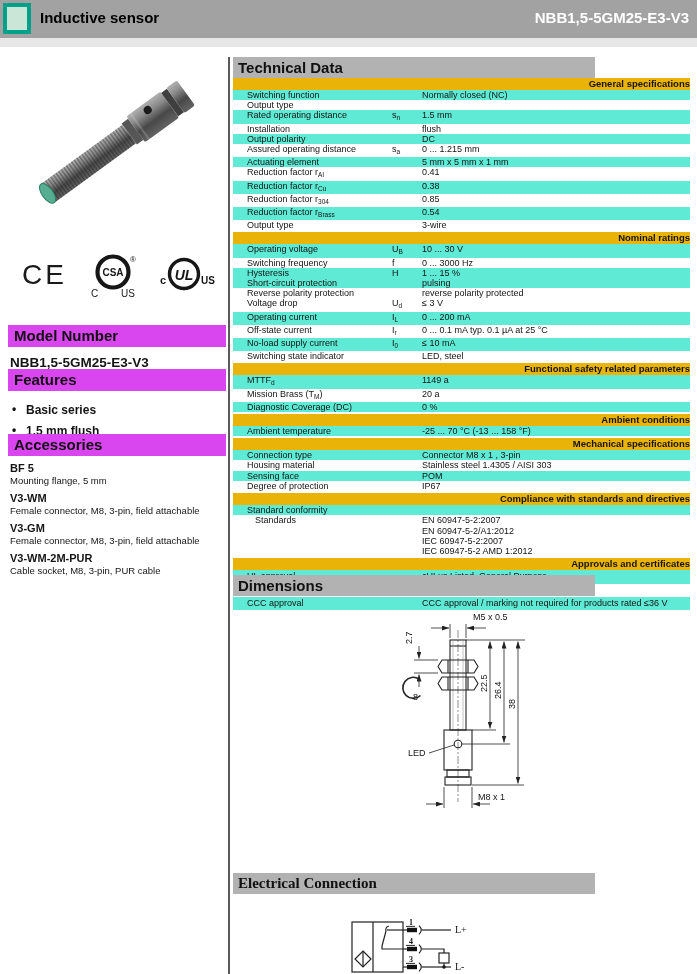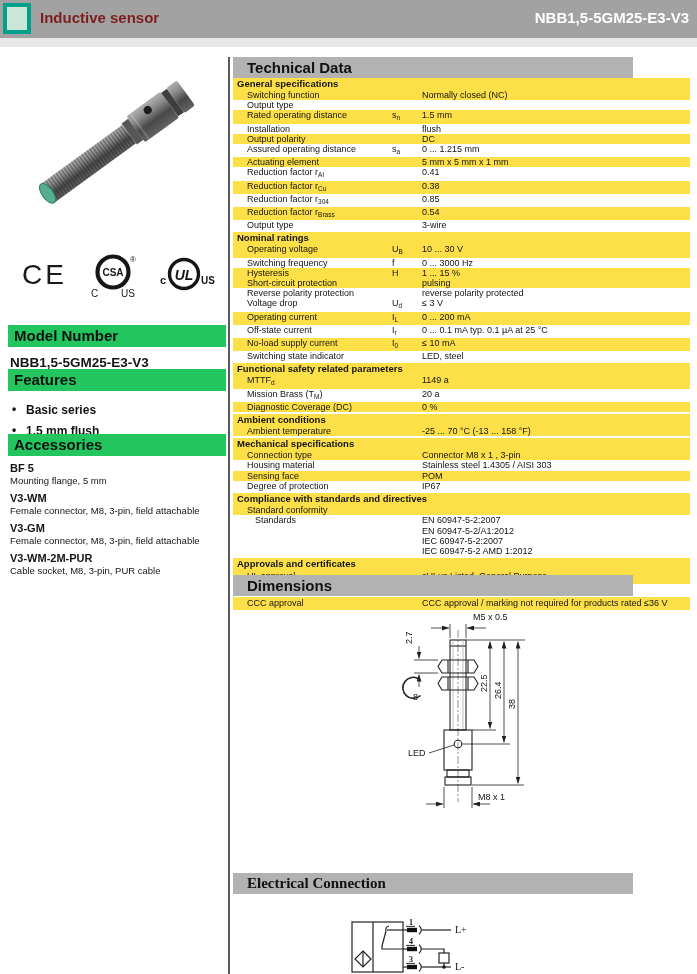--- a/index.html
+++ b/index.html
@@ -2,51 +2,51 @@
 <html><head>
 <meta charset="utf-8">
 <style>
   * { margin:0; padding:0; box-sizing:border-box; }
   body { background:#ffffff; font-family:"Liberation Sans","DejaVu Sans",sans-serif; color:#141414; }
   .page { position:relative; width:697px; height:974px; background:#ffffff; overflow:hidden; }
 
   
   .topbar { position:absolute; left:0; top:0; width:697px; height:38px; background:#a2a2a2; }
   .logo { position:absolute; left:3px; top:3px; width:28px; height:31px; background:#c9e6d6; border:4px solid #00a08b; }
-  .topbar-title { position:absolute; left:40px; top:9px; font-size:15px; font-weight:bold; color:#7f1d1d; }
+  .topbar-title { position:absolute; left:40px; top:9px; font-size:15px; font-weight:bold; color:#000000; }
   .topbar-part { position:absolute; right:8px; top:9px; font-size:15px; font-weight:bold; color:#ffffff; }
   .substrip { position:absolute; left:0; top:38px; width:697px; height:9px; background:#e7e7e7; }
   .col-divider { position:absolute; left:228px; top:57px; width:2px; height:917px; background:#5a5a5a; }
 
   
   .leftcol { position:absolute; left:8px; top:47px; width:218px; height:920px; background:#ffffff; }
   .photo { position:absolute; left:10px; top:8px; }
   .marks { position:absolute; left:0; top:200px; width:218px; height:100px; }
   .mark-ce { position:absolute; left:14px; top:10px; }
   .mark-csa { position:absolute; left:82px; top:4px; }
   .mark-ul { position:absolute; left:142px; top:9px; }
-  .lbar { position:absolute; left:0; width:218px; height:22px; background:#22c55e; font-size:15px; font-weight:bold; line-height:22px; padding-left:6px; color:#111; }
+  .lbar { position:absolute; left:0; width:218px; height:22px; background:#d946ef; font-size:15px; font-weight:bold; line-height:22px; padding-left:6px; color:#111; }
   .lbar.model { top:278px; } .lbar.feat { top:322px; } .lbar.acc { top:387px; }
   .model-value { position:absolute; left:2px; top:308px; font-size:13.5px; font-weight:bold; }
   .features { position:absolute; left:4px; top:356px; list-style:none; }
   .features li { font-size:12px; font-weight:bold; margin-bottom:7px; padding-left:14px; position:relative; }
   .features li::before { content:"•"; position:absolute; left:0; top:-1px; }
   .accessories { position:absolute; left:2px; top:415px; width:214px; }
   .acc-item { margin-bottom:6px; }
   .acc-name { font-size:11px; font-weight:bold; line-height:13px; }
   .acc-desc { font-size:9.5px; line-height:11px; }
 
   
   .rightcol { position:absolute; left:233px; top:57px; width:457px; }
-  .rbar { width:400px; height:21px; background:#b2b2b2; font-size:15px; font-weight:bold; line-height:21px; padding-left:14px; color:#111; }
+  .rbar { width:362px; height:21px; background:#b2b2b2; font-size:15px; font-weight:bold; line-height:21px; padding-left:5px; color:#111; }
   .ttable { width:457px; }
-  .t-sub { height:12px; line-height:12px; font-size:9.5px; font-weight:bold; background:#fde047; padding-left:4px; }
+  .t-sub { height:12px; line-height:12px; font-size:9.5px; font-weight:bold; background:#eab308; padding-left:4px;text-align:right; }
   .t-sub:not(:first-child) { margin-top:2px; }
   .t-row { display:flex; min-height:10.2px; line-height:10.2px; font-size:9px; }
-  .t-row.shade { background:#fde047; }
+  .t-row.shade { background:#5eead4; }
   .t-row.tall { min-height:13.4px; line-height:13.4px; }
   .t-lab { flex:0 0 159px; padding-left:14px; }
   .t-row.indent .t-lab { padding-left:22px; }
   .t-sym { flex:0 0 30px; }
   .t-val { flex:1 1 auto; }
   .sb { font-size:6.5px; vertical-align:-2px; }
 
   .dims { position:absolute; left:233px; top:575px; width:457px; height:268px; }
   .dims svg { position:absolute; left:152px; top:27px; }
   .elec { position:absolute; left:233px; top:873px; width:457px; height:125px;font-family:Liberation Serif, serif; }

